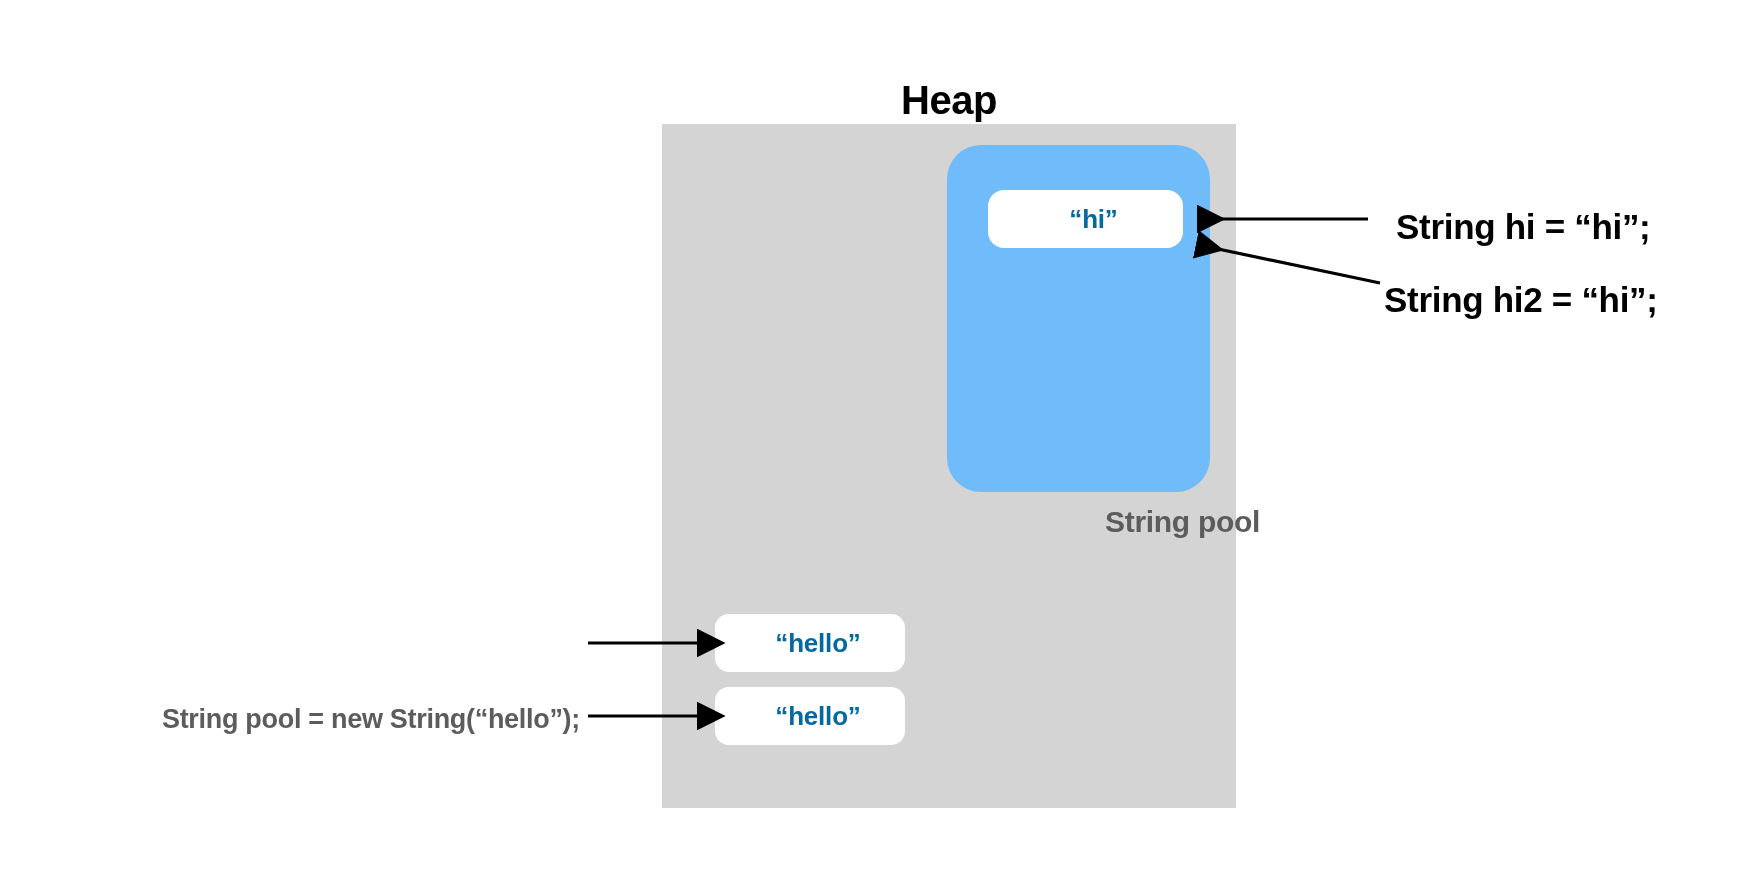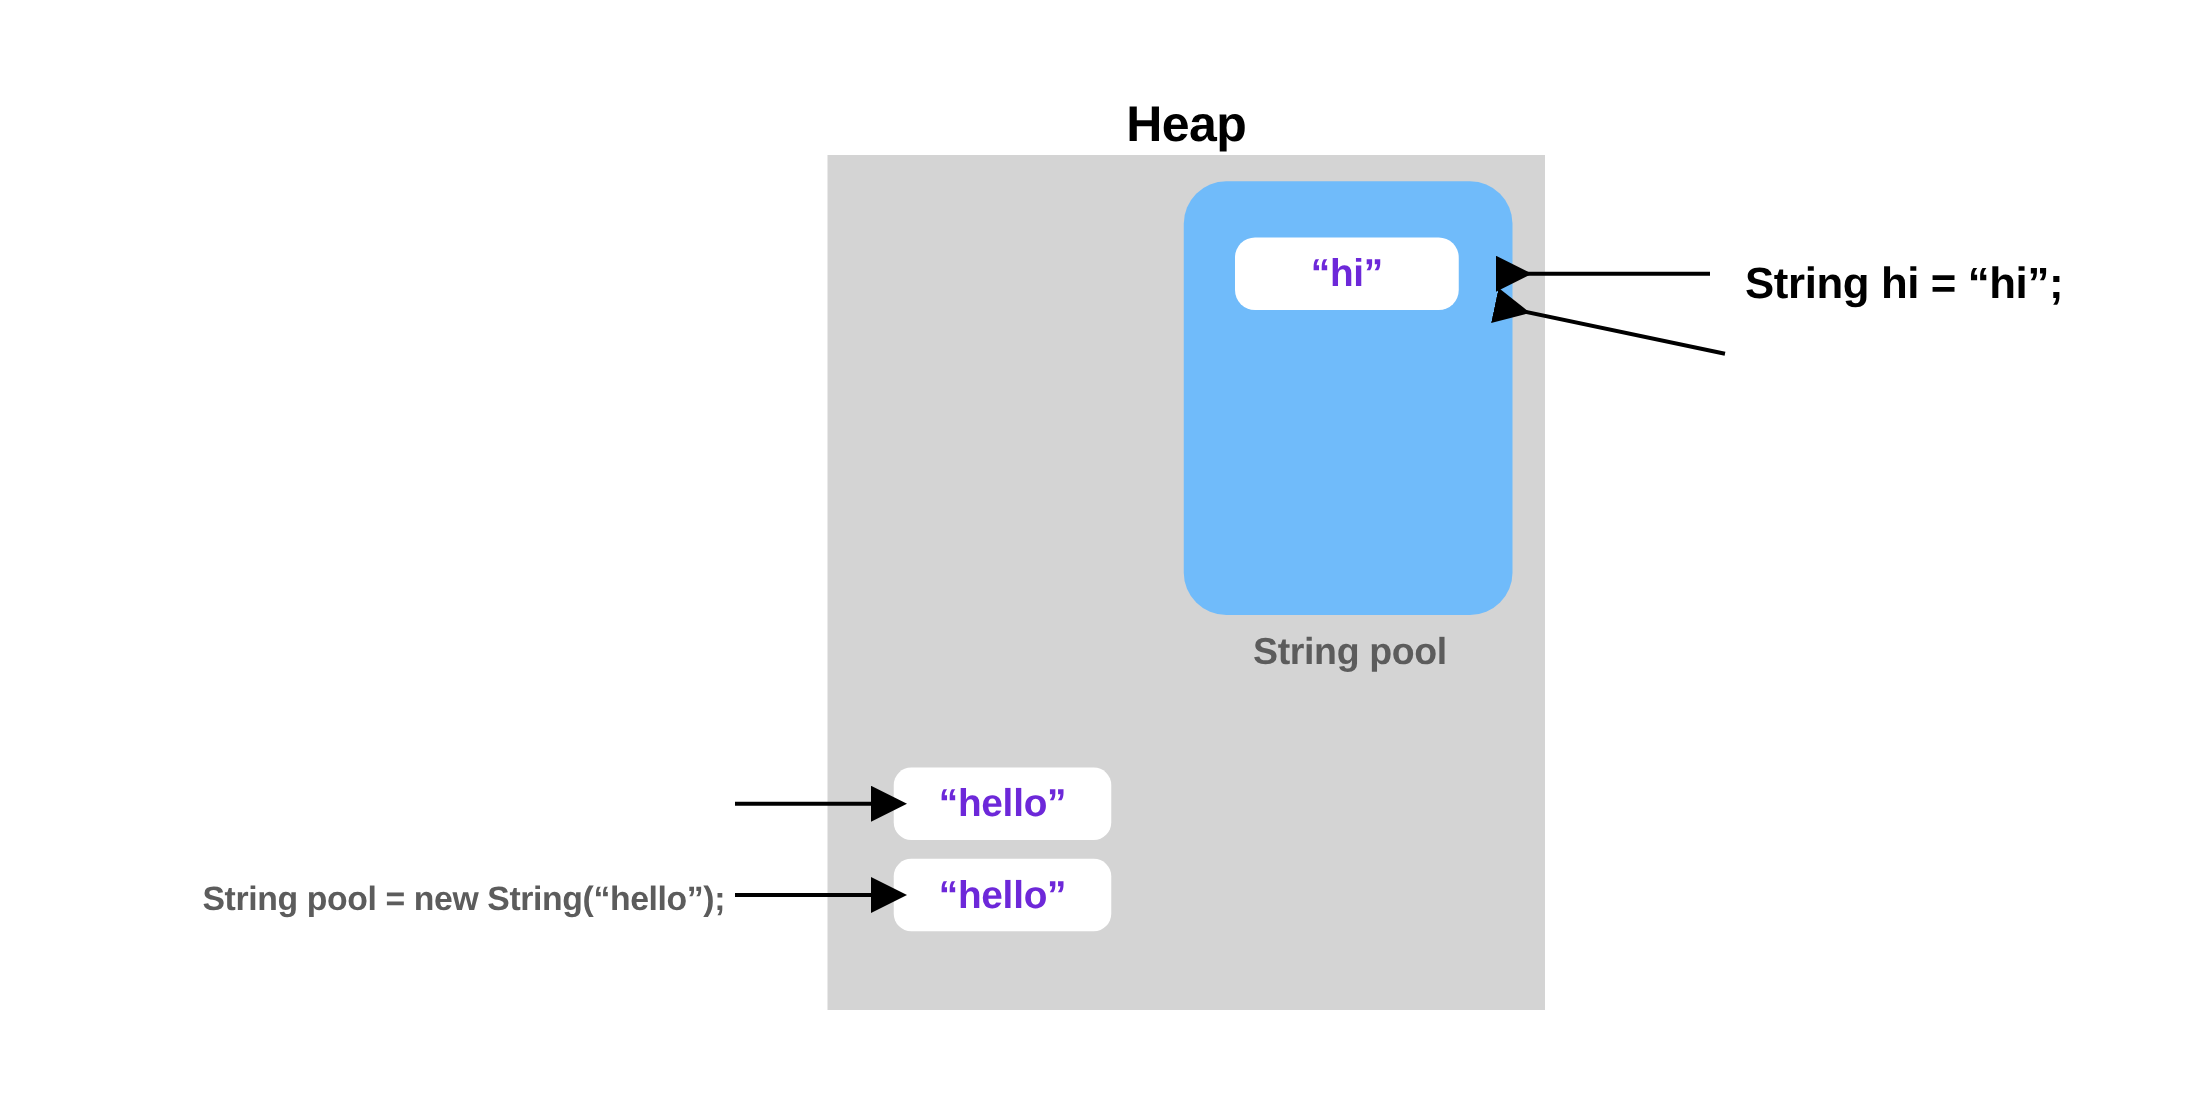--- a/index.html
+++ b/index.html
@@ -52,39 +52,40 @@
     width: 263px;
     height: 347px;
     background: #70bbfa;
     border-radius: 34px;
   }
   .pool-label {
     position: absolute;
     left: 900px;
     top: 505px;
     width: 360px;
-    text-align: center;
+    text-align: right;
     font-size: 30px;
     font-weight: bold;
     color: #5c5c5c;
     letter-spacing: -0.3px;
   }
 
   
   .str-box {
     position: absolute;
     background: #ffffff;
     border-radius: 14px;
     display: flex;
     align-items: center;
     justify-content: center;
-    font-size: 31px;
+    font-size: 26px;
     font-weight: bold;
-    color: #6d28d9;
+    color: #0369a1;
     letter-spacing: -0.2px;
+    padding-left: 16px;
   }
   .str-box.hi {
     left: 988px;
     top: 190px;
     width: 179px;
     height: 58px;
     border-radius: 16px;
   }
   .str-box.hello-a {
     left: 715px;
@@ -146,20 +147,21 @@
   <div class="pool-label">String pool</div>
 
   <div class="str-box hi">“hi”</div>
 
   <div class="str-box hello-a">“hello”</div>
 
   <div class="str-box hello-b">“hello”</div>
 
   <div class="code-label right lbl-hi">String hi = “hi”;</div>
 
+  <div class="code-label right lbl-hi2">String hi2 = “hi”;</div>
 
 
   <div class="code-label left lbl-hello">String pool = new String(“hello”);</div>
 
   <svg class="arrow-layer" viewBox="0 0 1756 880">
     <defs>
       <marker id="arrowhead-left" markerWidth="9" markerHeight="9" refX="8" refY="4.5" orient="auto" markerUnits="strokeWidth">
         <path d="M 9 0 L 0 4.5 L 9 9 z" fill="#000000"></path>
       </marker>
       <marker id="arrowhead-right" markerWidth="9" markerHeight="9" refX="1" refY="4.5" orient="auto" markerUnits="strokeWidth">

